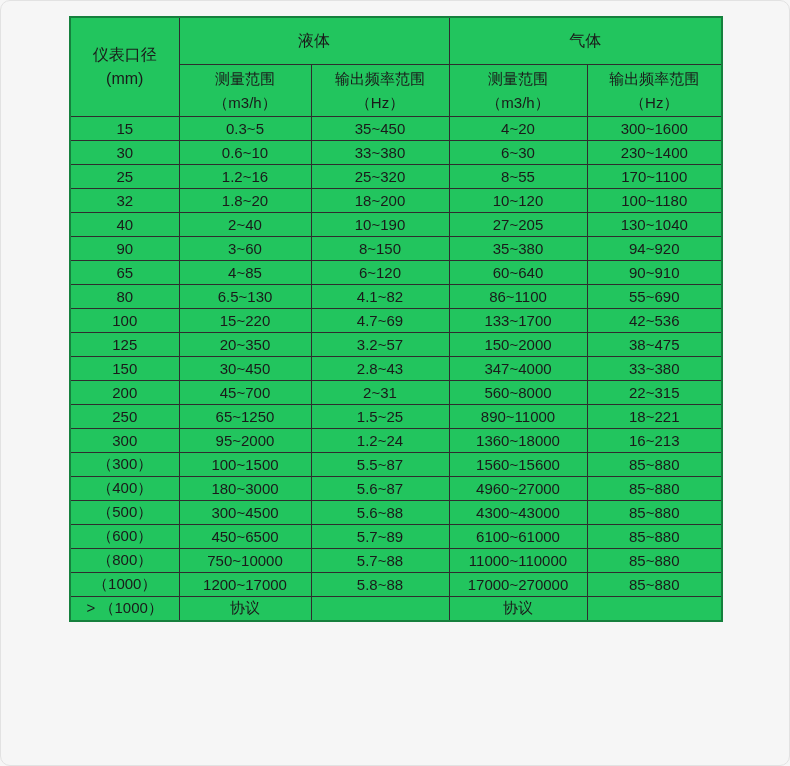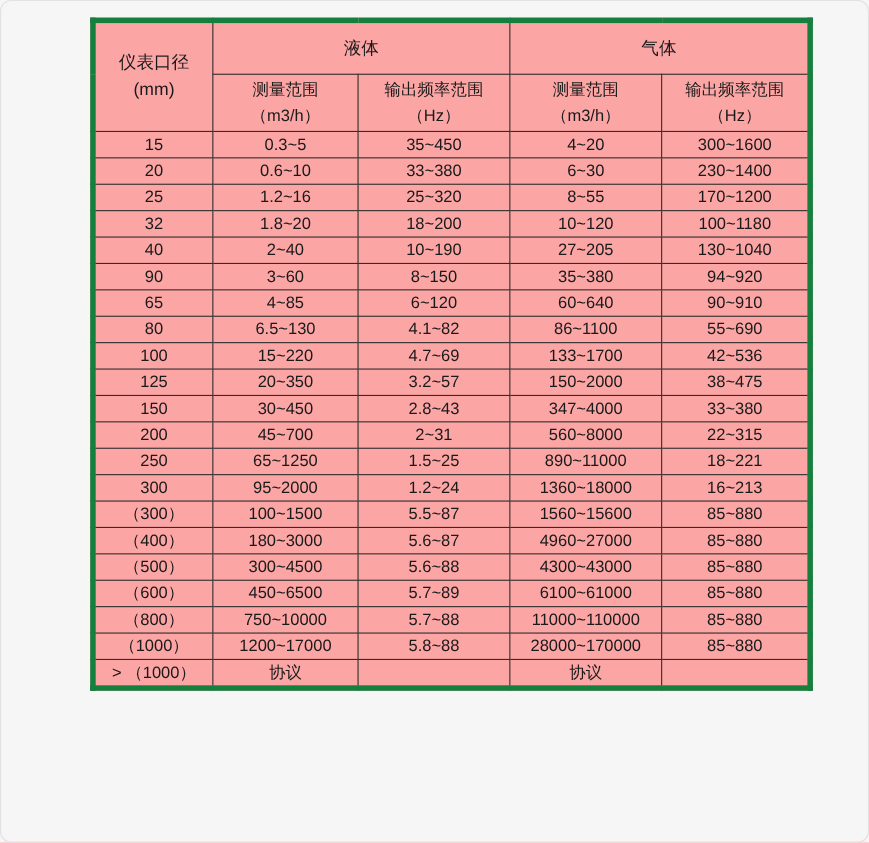--- a/index.html
+++ b/index.html
@@ -18,27 +18,27 @@
   .page-frame {
     position: absolute;
     inset: 0;
     background: #f6f6f6;
     border-radius: 10px;
     border: 1px solid #e2e2e2;
     box-sizing: border-box;
   }
   table.spec-table {
     position: absolute;
-    left: 82px;
+    left: 69px;
     top: 16px;
     width: 652px;
     border-collapse: collapse;
     table-layout: fixed;
-    background: #fca5a5;
-    border: 5px solid #15803d;
+    background: #22c55e;
+    border: 2px solid #15803d;
   }
   table.spec-table th,
   table.spec-table td {
     border: 1px solid #2e2e2e;
     text-align: center;
     vertical-align: middle;
     font-weight: 400;
     font-size: 15px;
     padding: 0 2px;
     overflow: hidden;
@@ -93,32 +93,32 @@
   </thead>
   <tbody id="spec-body">
       <tr>
     <td>15</td>
     <td>0.3~5</td>
     <td>35~450</td>
     <td>4~20</td>
     <td>300~1600</td>
   </tr>
       <tr>
-    <td>20</td>
+    <td>30</td>
     <td>0.6~10</td>
     <td>33~380</td>
     <td>6~30</td>
     <td>230~1400</td>
   </tr>
       <tr>
     <td>25</td>
     <td>1.2~16</td>
     <td>25~320</td>
     <td>8~55</td>
-    <td>170~1200</td>
+    <td>170~1100</td>
   </tr>
       <tr>
     <td>32</td>
     <td>1.8~20</td>
     <td>18~200</td>
     <td>10~120</td>
     <td>100~1180</td>
   </tr>
       <tr>
     <td>40</td>
@@ -222,21 +222,21 @@
     <td>（800）</td>
     <td>750~10000</td>
     <td>5.7~88</td>
     <td>11000~110000</td>
     <td>85~880</td>
   </tr>
       <tr>
     <td>（1000）</td>
     <td>1200~17000</td>
     <td>5.8~88</td>
-    <td>28000~170000</td>
+    <td>17000~270000</td>
     <td>85~880</td>
   </tr>
       <tr>
     <td>&gt; （1000）</td>
     <td>协议</td>
     <td></td>
     <td>协议</td>
     <td></td>
   </tr>
     </tbody>

